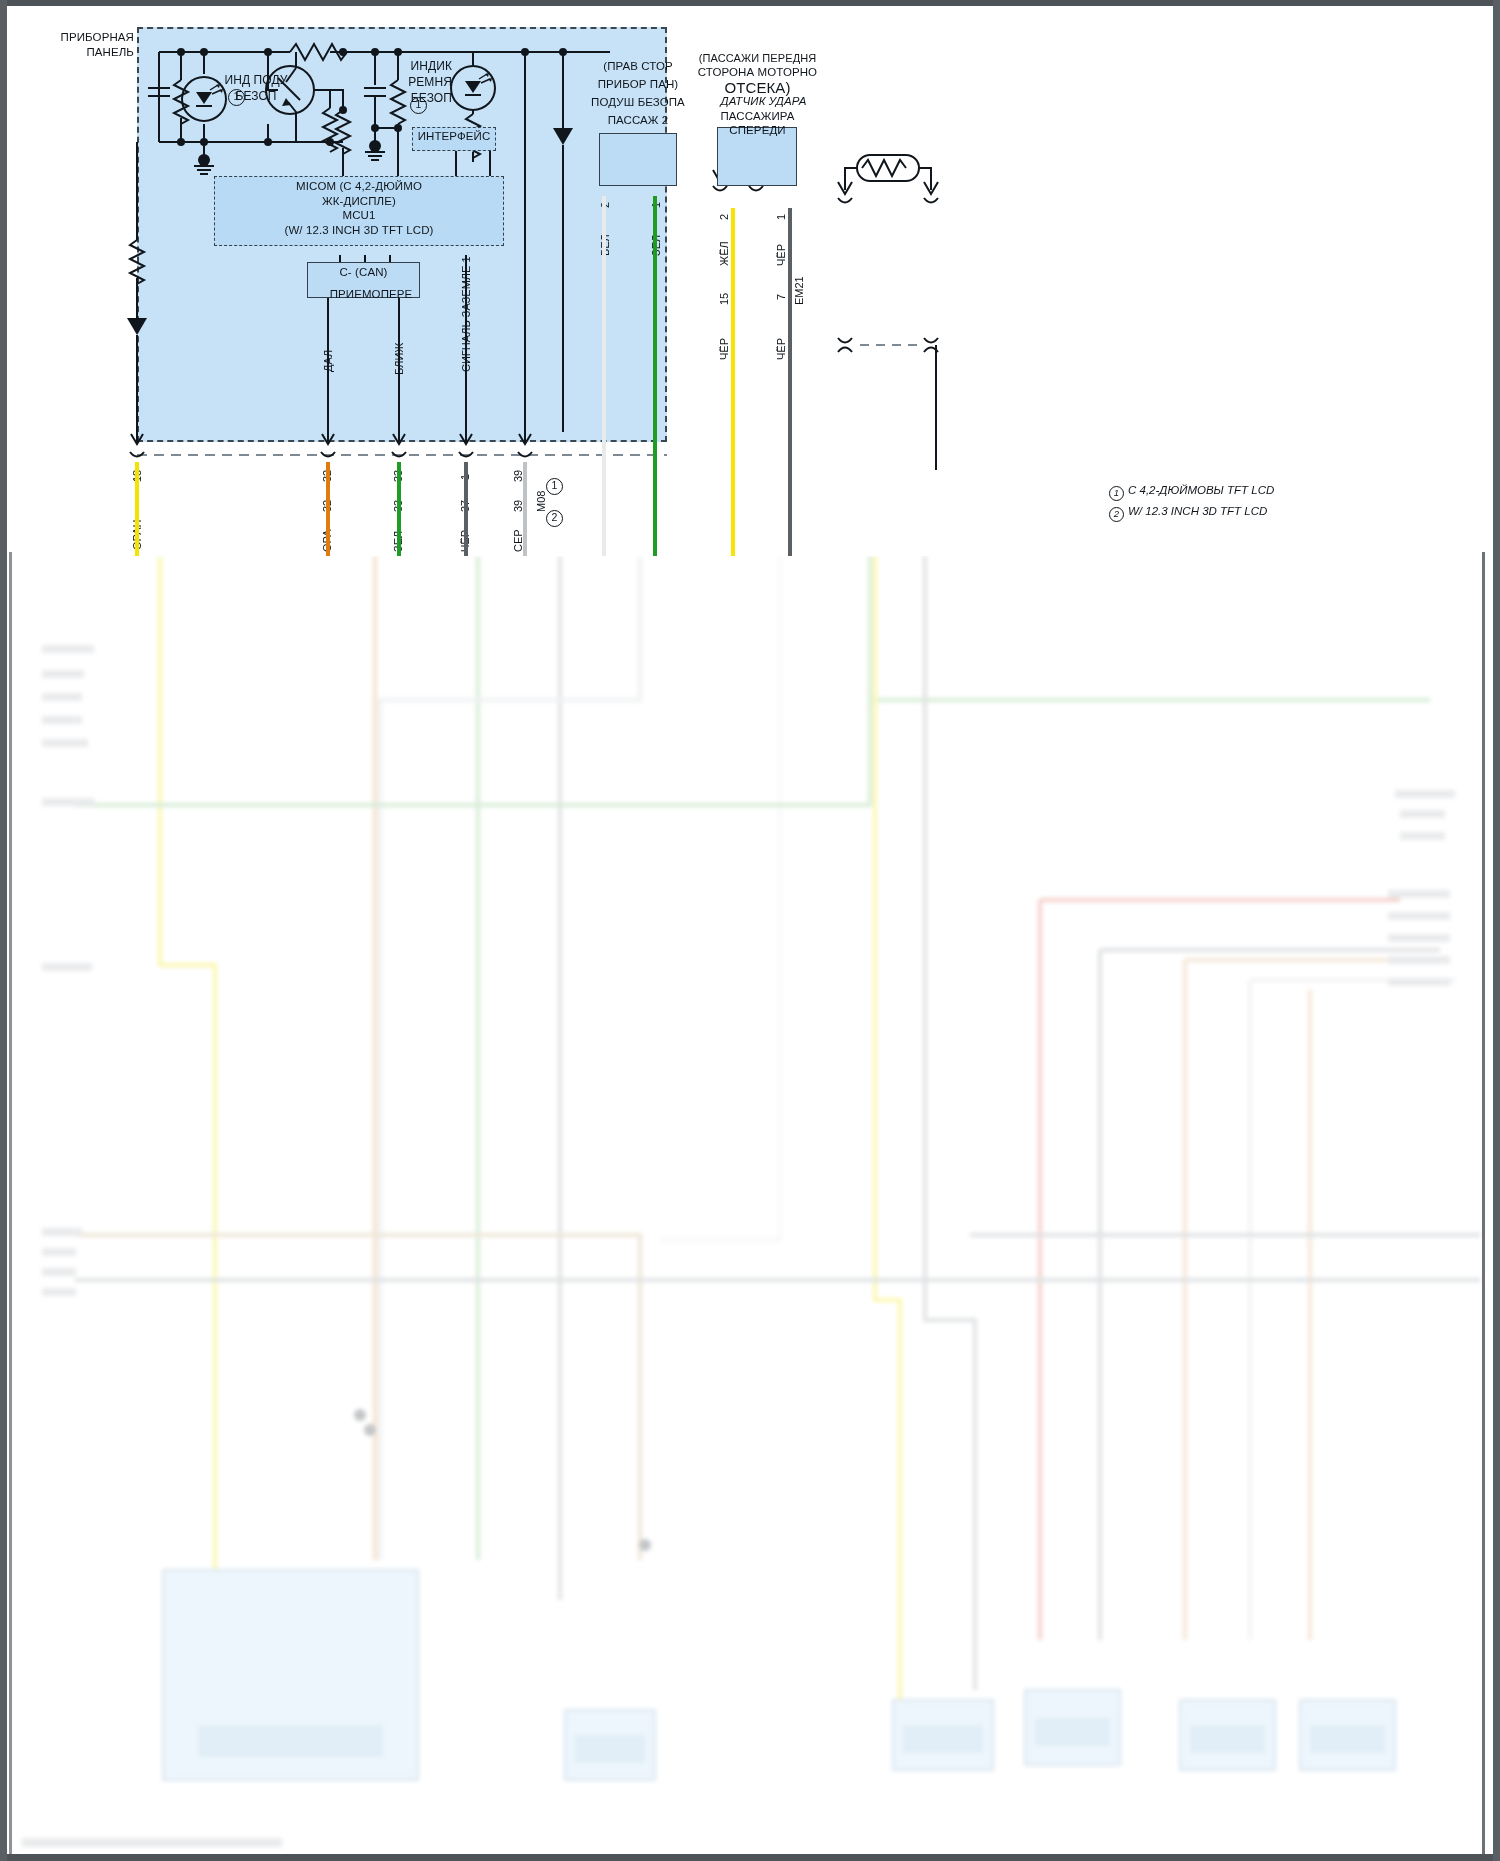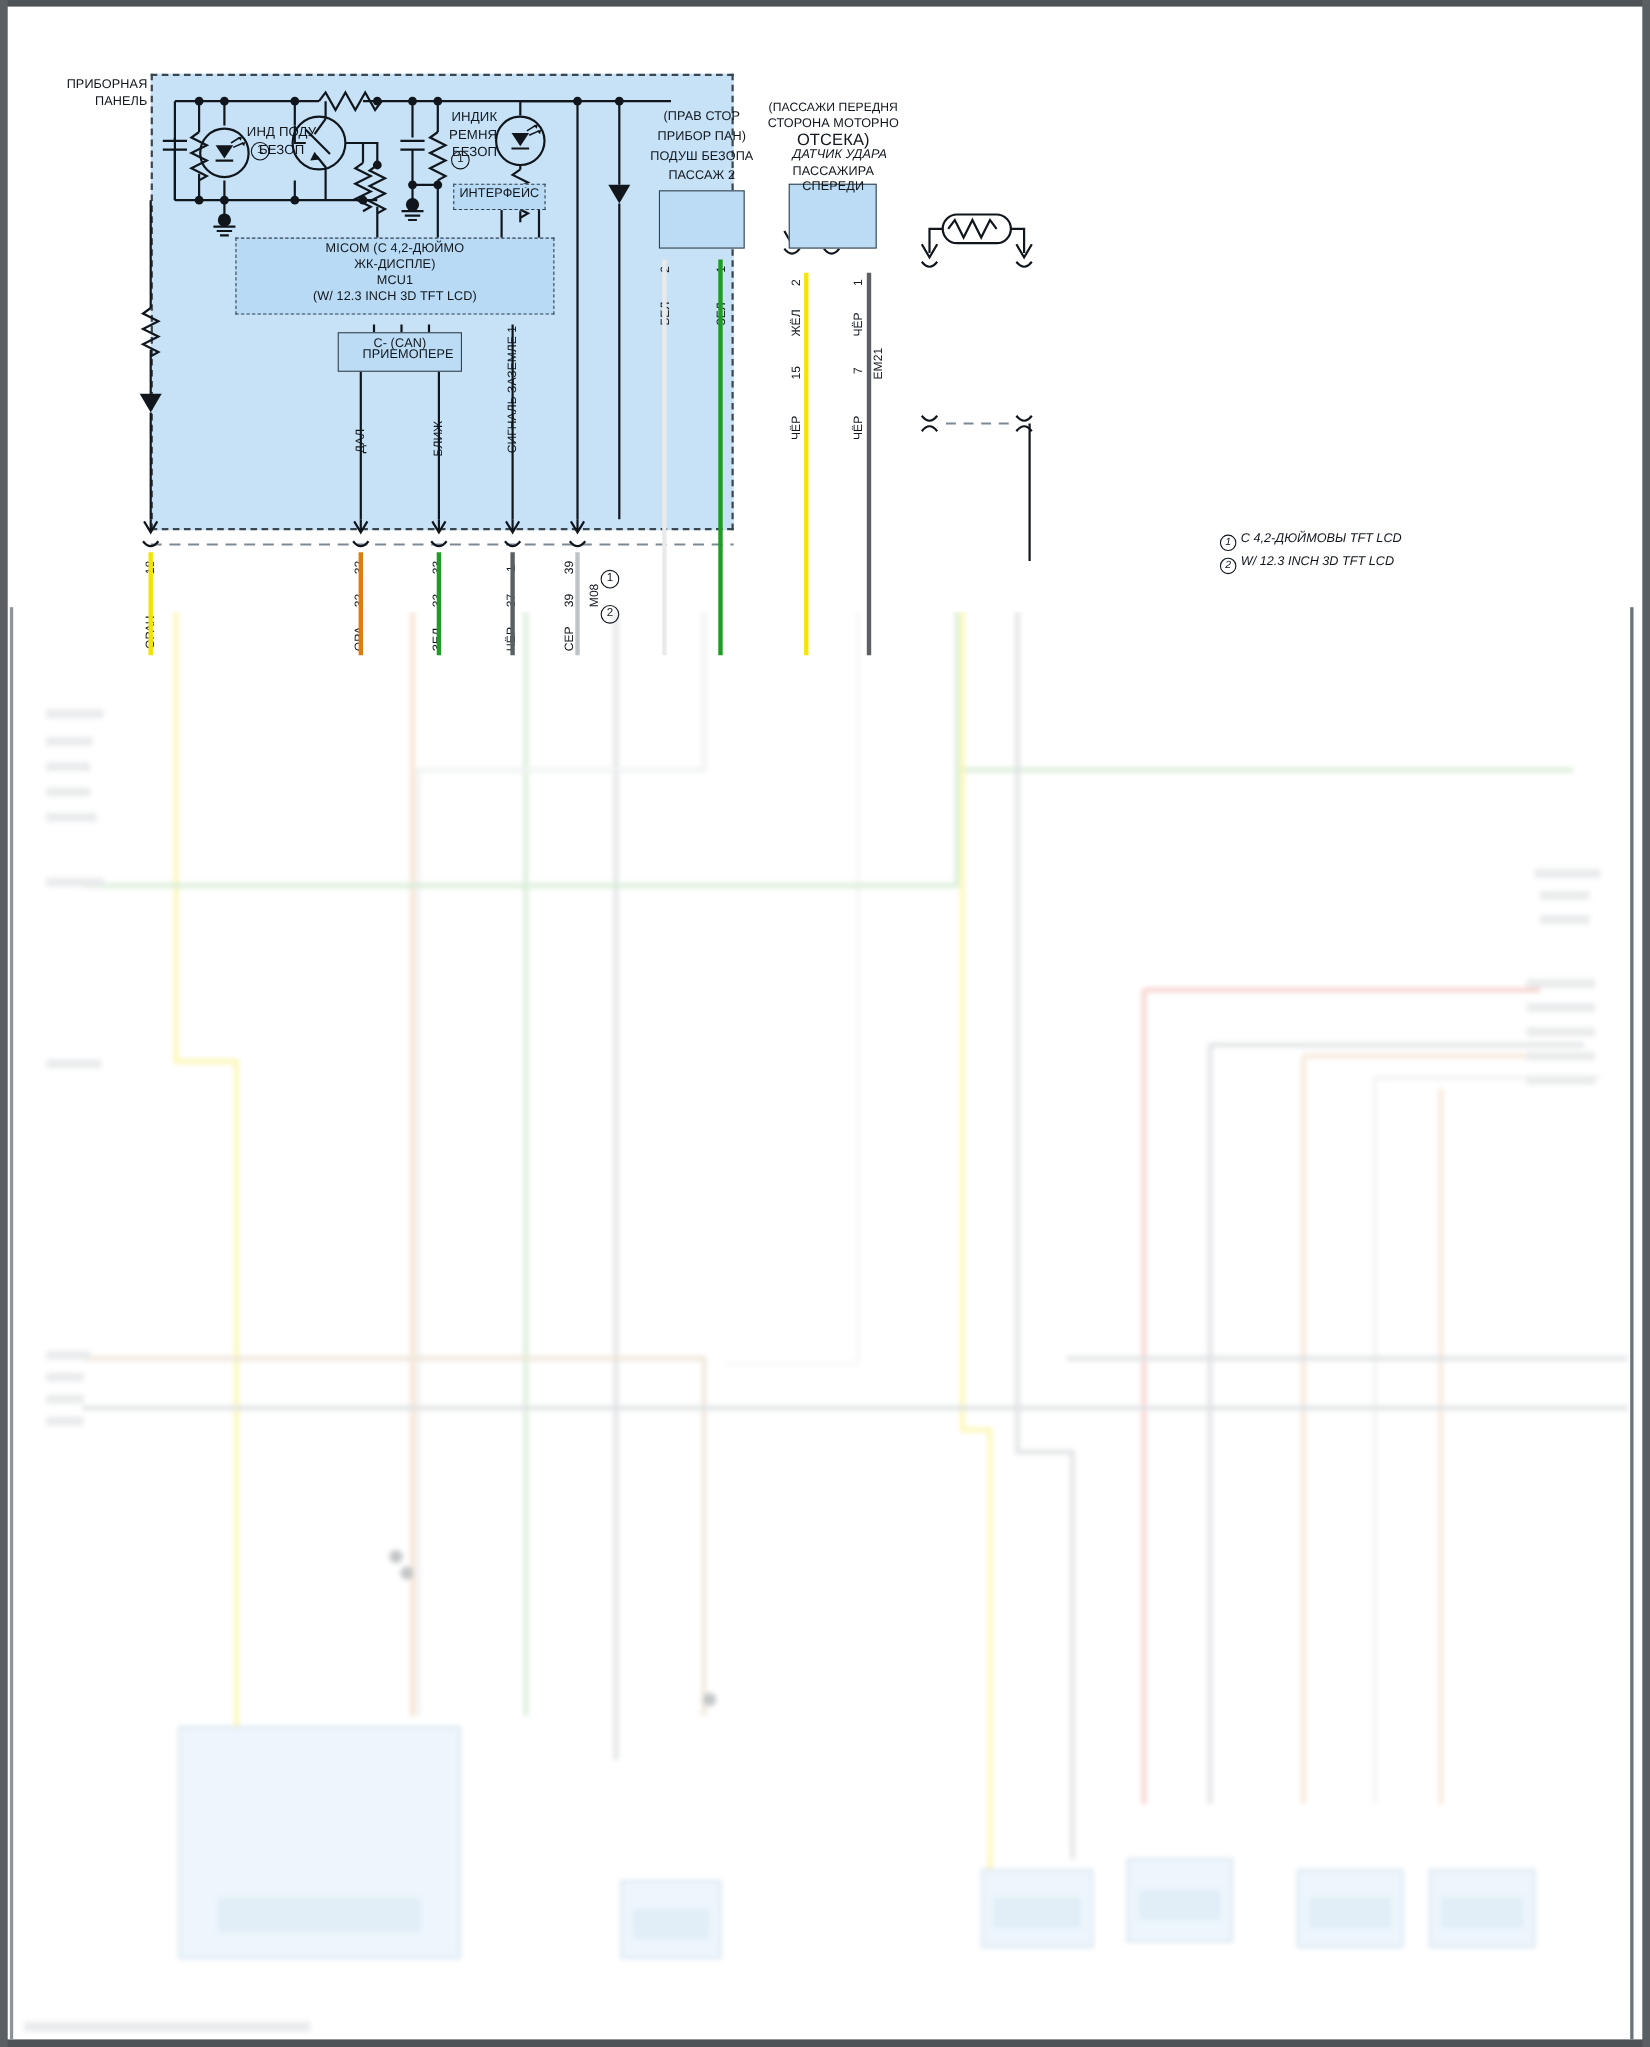--- a/index.html
+++ b/index.html
@@ -17,21 +17,21 @@
   }
   
   .frame-left{position:absolute;left:0;top:0;width:7px;height:1861px;background:#5a5f63;}
   .frame-right{position:absolute;right:0;top:0;width:7px;height:1861px;background:#5a5f63;}
   .frame-top{position:absolute;left:0;top:0;width:1500px;height:6px;background:#4d5357;}
   .frame-bottom{position:absolute;left:0;bottom:0;width:1500px;height:7px;background:#4d5357;}
   .inner-rule-right{position:absolute;left:1482px;top:552px;width:3px;height:1302px;background:#6c7276;}
   .inner-rule-left{position:absolute;left:9px;top:552px;width:3px;height:1302px;background:#8d9398;}
 
   
-  #sharp{position:absolute;left:0;top:0;width:1500px;height:556px;overflow:hidden;margin-top:40px;}
+  #sharp{position:absolute;left:0;top:0;width:1500px;height:556px;overflow:hidden;}
   
   #faded{
     position:absolute;left:0;top:0;width:1500px;height:1861px;
     opacity:.30;
     filter:blur(2.2px);
     pointer-events:none;
   }
   #faded.clip{clip-path:inset(556px 0 0 0);}
 
   .ipbox{
@@ -341,21 +341,21 @@
     <div class="lbl" style="left:412px;top:130px;width:84px;text-align:center;font-size:11.5px;overflow:hidden;">ИНТЕРФЕЙС</div>
 
     <div class="dashbox" style="left:214px;top:176px;width:290px;height:70px;"></div>
     <div class="lbl c" style="left:214px;top:180px;width:290px;font-size:11.5px;">MICOM (С 4,2-ДЮЙМО</div>
     <div class="lbl c" style="left:214px;top:195px;width:290px;font-size:11.5px;">ЖК-ДИСПЛЕ)</div>
     <div class="lbl c" style="left:214px;top:209px;width:290px;font-size:11.5px;">MCU1</div>
     <div class="lbl c" style="left:214px;top:224px;width:290px;font-size:11.5px;">(W/ 12.3 INCH 3D TFT LCD)</div>
 
     <div class="solidbox" style="left:307px;top:262px;width:113px;height:36px;"></div>
     <div class="lbl c" style="left:307px;top:266px;width:113px;font-size:11.5px;">C- (CAN)</div>
-    <div class="lbl c" style="left:307px;top:276px;width:128px;font-size:11.5px;">ПРИЕМОПЕРЕ</div>
+    <div class="lbl c" style="left:307px;top:288px;width:128px;font-size:11.5px;">ПРИЕМОПЕРЕ</div>
 
     <div class="vlbl" style="left:322px;top:372px;font-size:11px;">ДАЛ</div>
     <div class="vlbl" style="left:393px;top:375px;font-size:11px;">БЛИЖ</div>
     <div class="vlbl" style="left:460px;top:372px;font-size:11px;">СИГНАЛЬ ЗАЗЕМЛЕ 1</div>
 
     <div class="solidbox" style="left:599px;top:133px;width:78px;height:53px;"></div>
     <div class="lbl c" style="left:578px;top:60px;width:120px;font-size:11.5px;">(ПРАВ СТОР</div>
     <div class="lbl c" style="left:578px;top:78px;width:120px;font-size:11.5px;">ПРИБОР ПАН)</div>
     <div class="lbl c" style="left:578px;top:96px;width:120px;font-size:11.5px;">ПОДУШ БЕЗОПА</div>
     <div class="lbl c" style="left:578px;top:114px;width:120px;font-size:11.5px;">ПАССАЖ 2</div>

